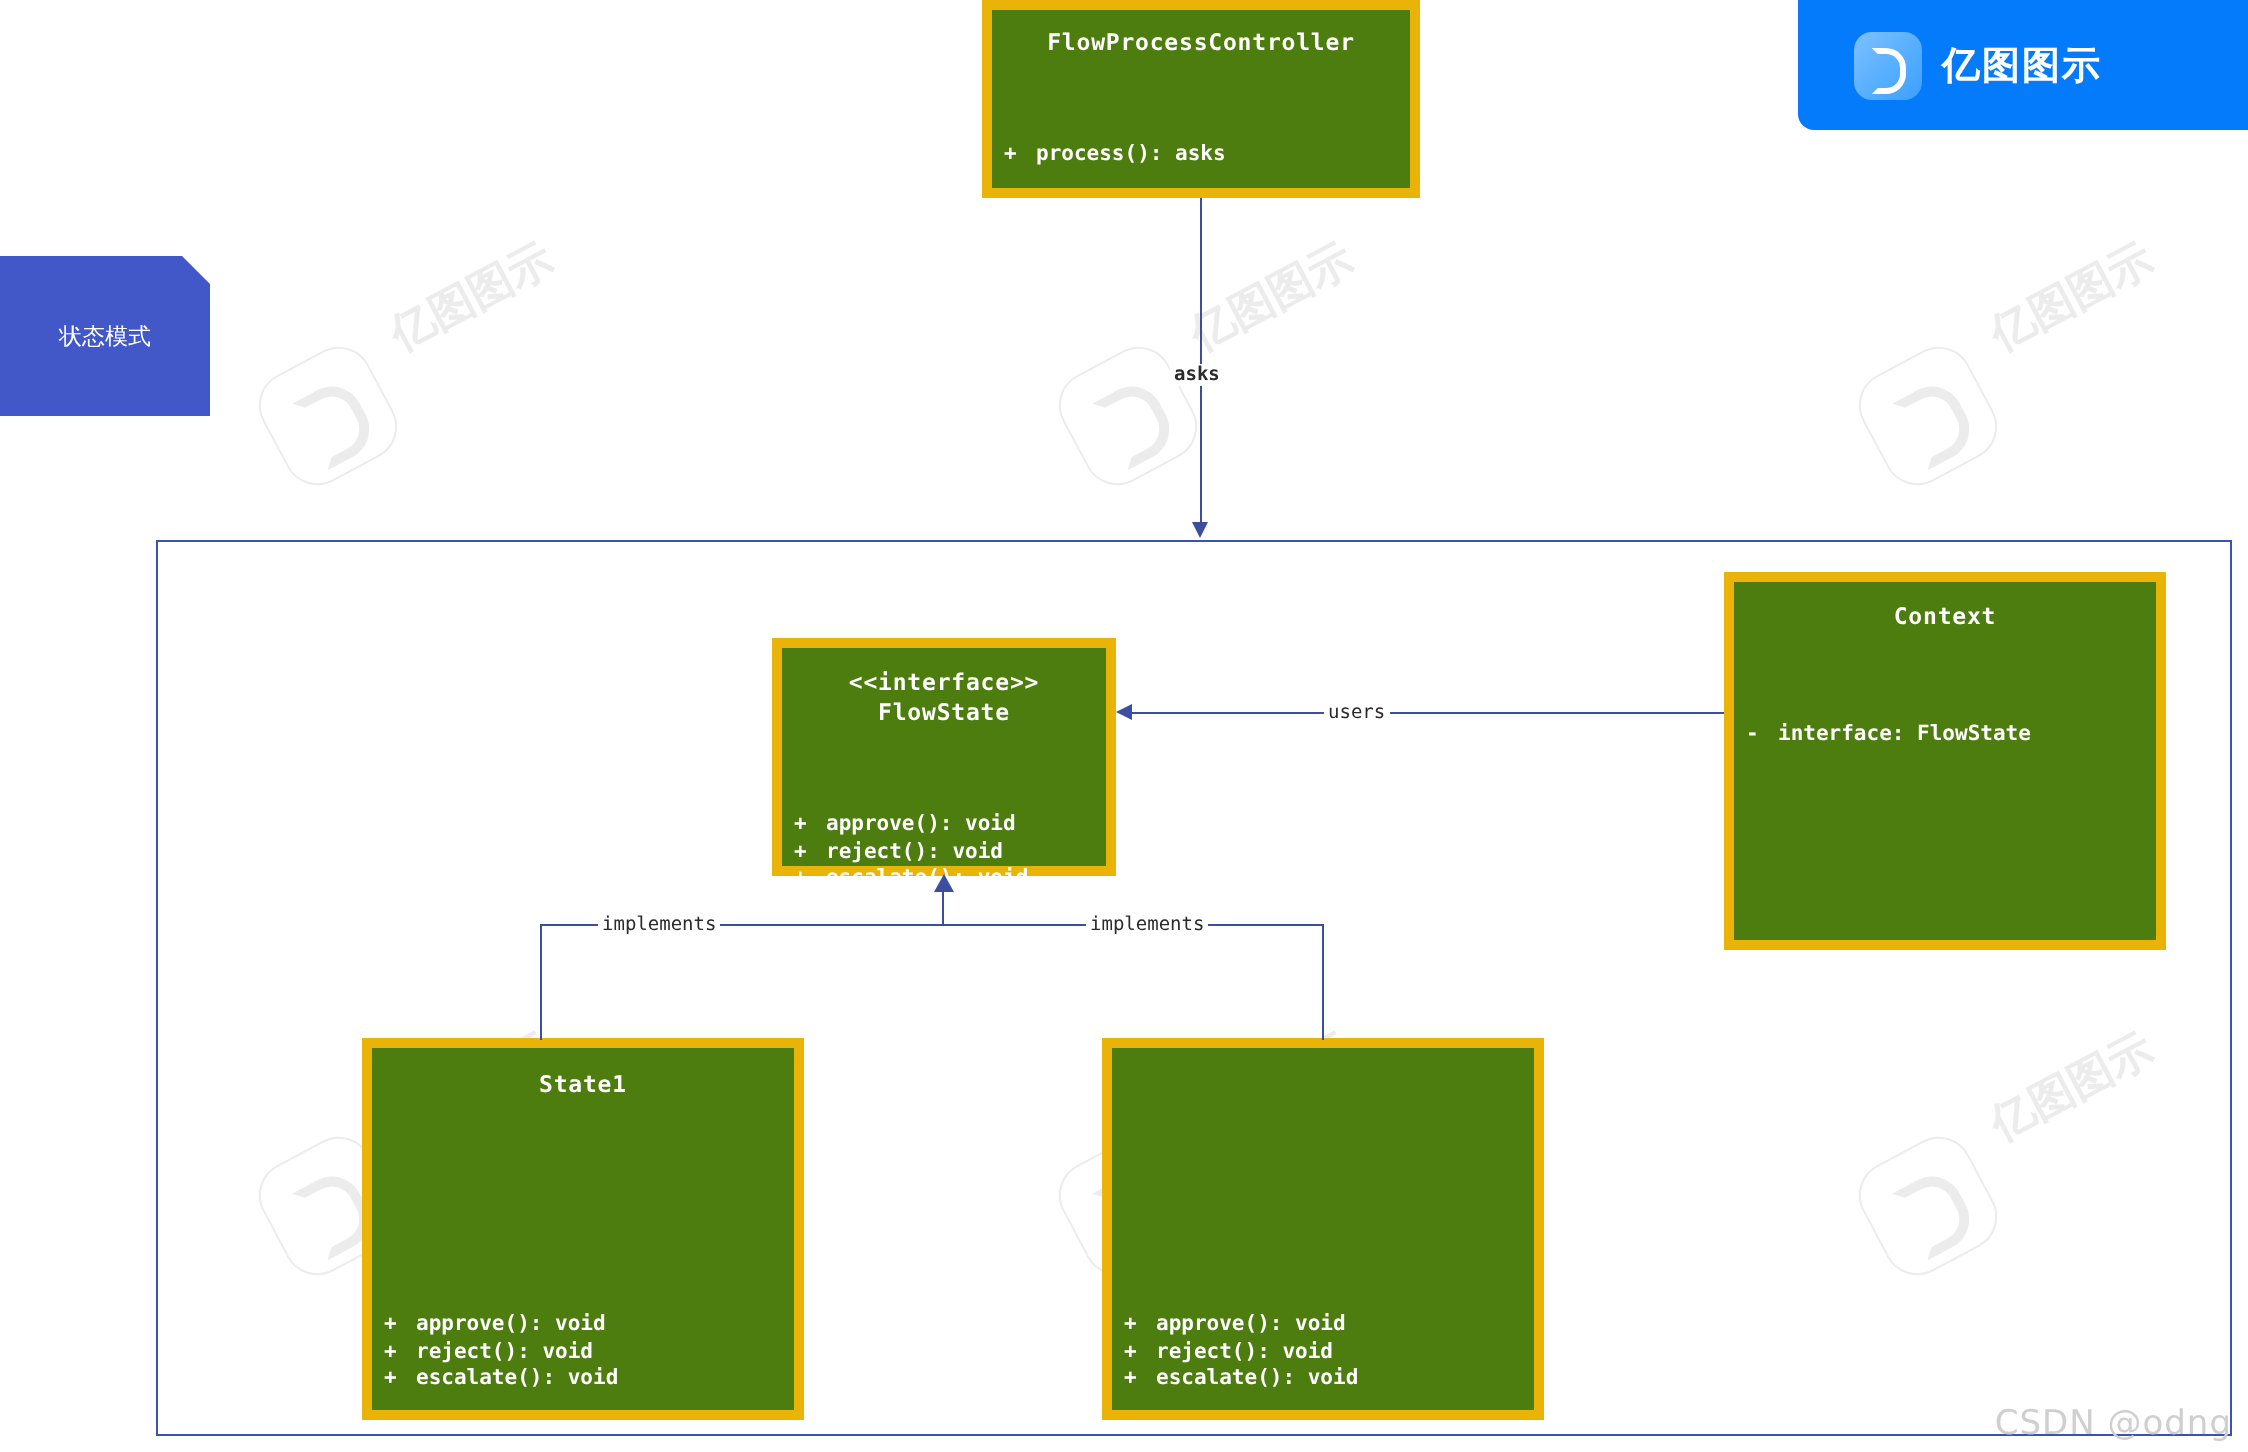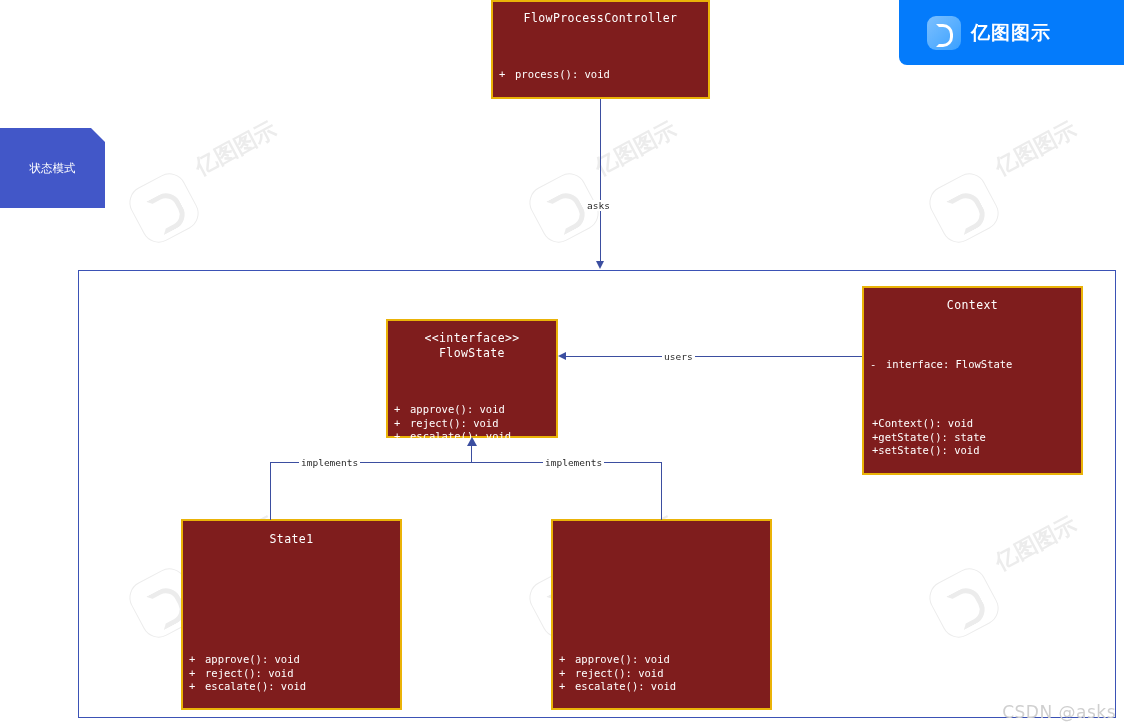--- a/index.html
+++ b/index.html
@@ -58,26 +58,27 @@
     color: #ececec;
     white-space: nowrap;
     transform: rotate(-28deg);
     transform-origin: left top;
     font-family: "DejaVu Sans", sans-serif;
   }
 
   
   .uml-box {
     position: absolute;
-    background: #7f1d1d;
-    border: 2px solid #eab308;
+    background: #4d7c0f;
+    border: 5px solid #eab308;
     box-sizing: border-box;
     color: #ffffff;
     font-family: "DejaVu Sans Mono", monospace;
     font-size: 11px;
+    font-weight: bold;
   }
   .uml-title {
     position: absolute;
     left: 0;
     right: 0;
     text-align: center;
     font-size: 11.5px;
     letter-spacing: 0.4px;
     line-height: 15px;
     color: #ffffff;
@@ -254,44 +255,39 @@
   <div id="group-frame" style="left:78px; top:270px; width:1038px; height:448px;"></div>
 
   <div id="note-box" style="left:0px; top:128px; width:105px; height:80px;">
     <span class="fold"></span>
     <span>状态模式</span>
   </div>
 
   <div class="uml-box" style="left:491px; top:0px; width:219px; height:99px;">
     <div class="uml-title" style="top:9px;">FlowProcessController</div>
     <div class="uml-members" style="top:66px;">
-      <span class="mrow"><span class="vis">+</span><span>process(): void</span></span>
+      <span class="mrow"><span class="vis">+</span><span>process(): asks</span></span>
     </div>
   </div>
 
   <div class="uml-box" style="left:386px; top:319px; width:172px; height:119px;padding-left:48px;">
     <div class="uml-title" style="top:10px;">&lt;&lt;interface&gt;&gt;</div>
     <div class="uml-title" style="top:25px;">FlowState</div>
     <div class="uml-members" style="top:82px;">
       <span class="mrow"><span class="vis">+</span><span>approve(): void</span></span>
       <span class="mrow"><span class="vis">+</span><span>reject(): void</span></span>
       <span class="mrow"><span class="vis">+</span><span>escalate(): void</span></span>
     </div>
   </div>
 
   <div class="uml-box" style="left:862px; top:286px; width:221px; height:189px;padding-left:15px;">
     <div class="uml-title" style="top:10px;">Context</div>
     <div class="uml-members" style="top:70px;">
       <span class="mrow"><span class="vis">-</span><span>interface: FlowState</span></span>
     </div>
-    <div class="uml-members" style="top:129px;">
-      <span class="mrow tight"><span>+</span><span>Context(): void</span></span>
-      <span class="mrow tight"><span>+</span><span>getState(): state</span></span>
-      <span class="mrow tight"><span>+</span><span>setState(): void</span></span>
-    </div>
   </div>
 
   <div class="uml-box" style="left:165px; top:519px; width:221px; height:191px;margin-left:16px;">
     <div class="uml-title" style="top:11px;">State1</div>
     <div class="uml-members" style="top:651px; top:132px;">
       <span class="mrow"><span class="vis">+</span><span>approve(): void</span></span>
       <span class="mrow"><span class="vis">+</span><span>reject(): void</span></span>
       <span class="mrow"><span class="vis">+</span><span>escalate(): void</span></span>
     </div>
   </div>
@@ -299,21 +295,21 @@
   <div class="uml-box" style="left:551px; top:519px; width:221px; height:191px;">
     <div class="uml-members" style="top:132px;">
       <span class="mrow"><span class="vis">+</span><span>approve(): void</span></span>
       <span class="mrow"><span class="vis">+</span><span>reject(): void</span></span>
       <span class="mrow"><span class="vis">+</span><span>escalate(): void</span></span>
     </div>
   </div>
 
   <div class="conn-line conn-v" style="left:600px; top:99px; height:163px;"></div>
   <div class="arrow-down" style="left:596px; top:261px;"></div>
-  <div class="conn-label" style="left:585px; top:200px;">asks</div>
+  <div class="conn-label" style="left:585px; top:182px;font-weight:bold;">asks</div>
 
   <div class="conn-line conn-h" style="left:566px; top:356px; width:296px;"></div>
   <div class="arrow-left" style="left:558px; top:352px;"></div>
   <div class="conn-label" style="left:662px; top:351px;">users</div>
 
   <div class="conn-line conn-v" style="left:270px; top:462px; height:58px;"></div>
   <div class="conn-line conn-h" style="left:270px; top:462px; width:202px;"></div>
   <div class="conn-label" style="left:299px; top:457px;">implements</div>
 
   <div class="conn-line conn-v" style="left:661px; top:462px; height:58px;"></div>
@@ -321,15 +317,15 @@
   <div class="conn-label" style="left:543px; top:457px;">implements</div>
 
   <div class="conn-line conn-v" style="left:471px; top:446px; height:17px;"></div>
   <div class="arrow-up" style="left:467px; top:437px;"></div>
 
   <div id="brand-banner" style="left:899px; top:0px; width:225px; height:65px;">
     <div class="brand-mark"></div>
     <div class="brand-text">亿图图示</div>
   </div>
 
-  <div id="csdn-watermark">CSDN @asks</div>
+  <div id="csdn-watermark">CSDN @odng</div>
 
 </div>
 
 </body></html>

